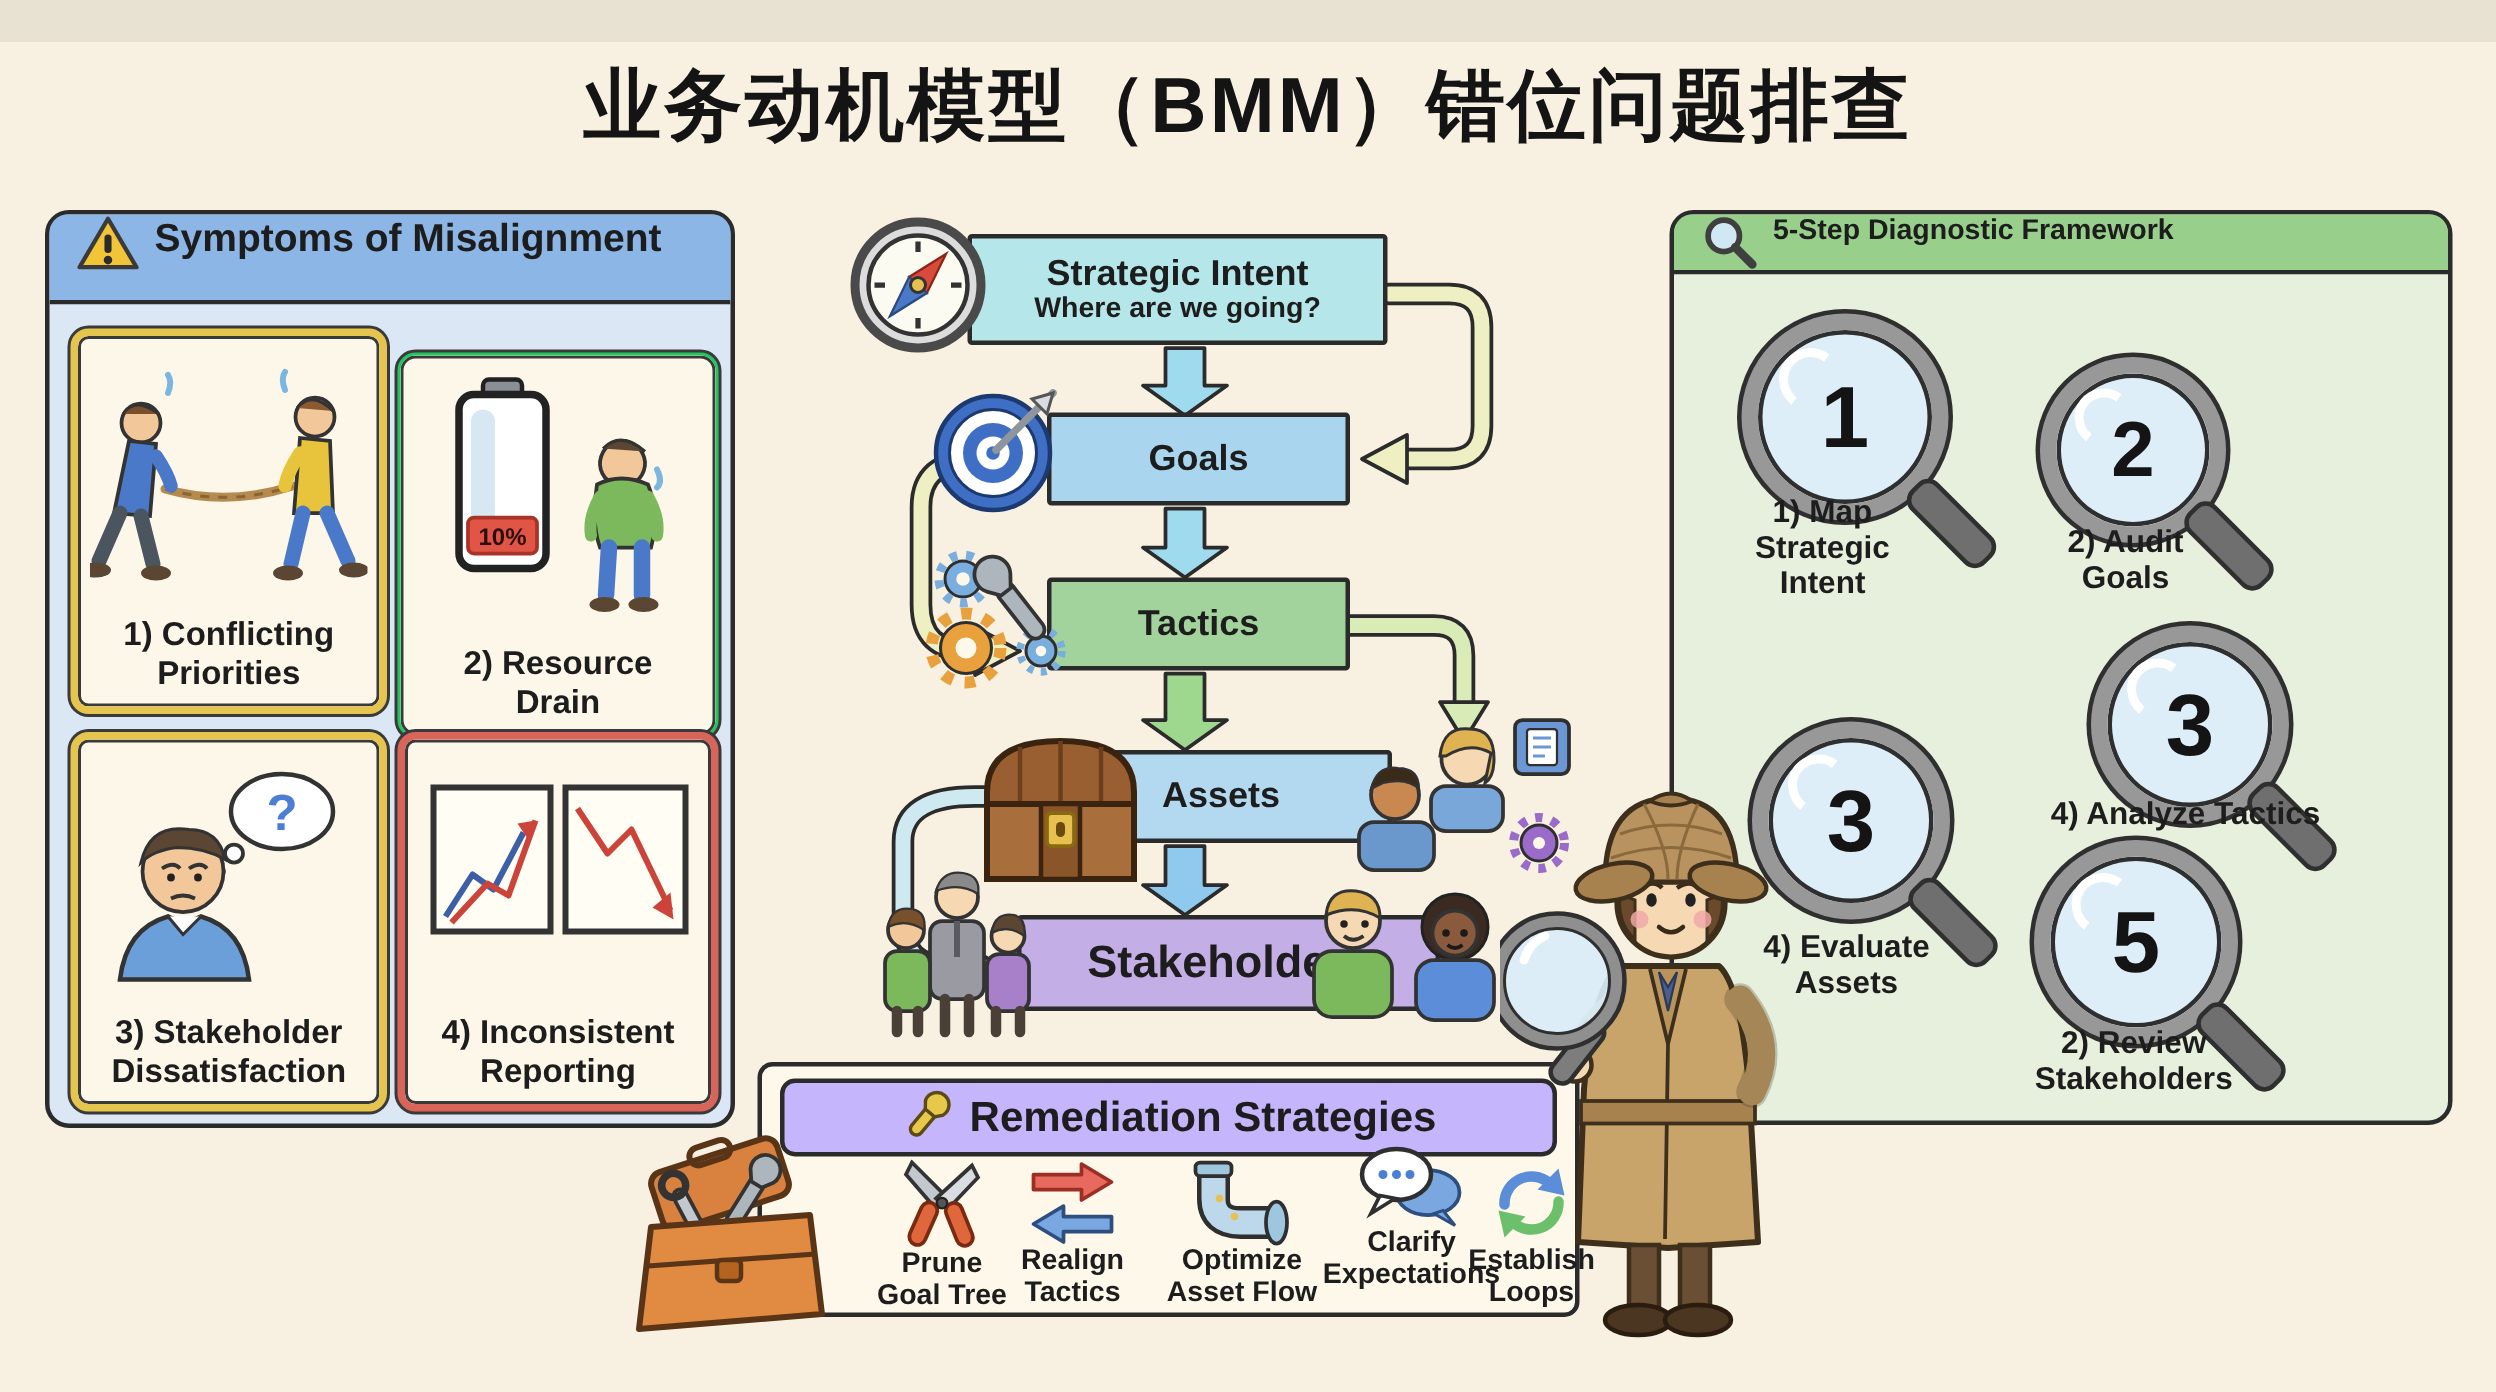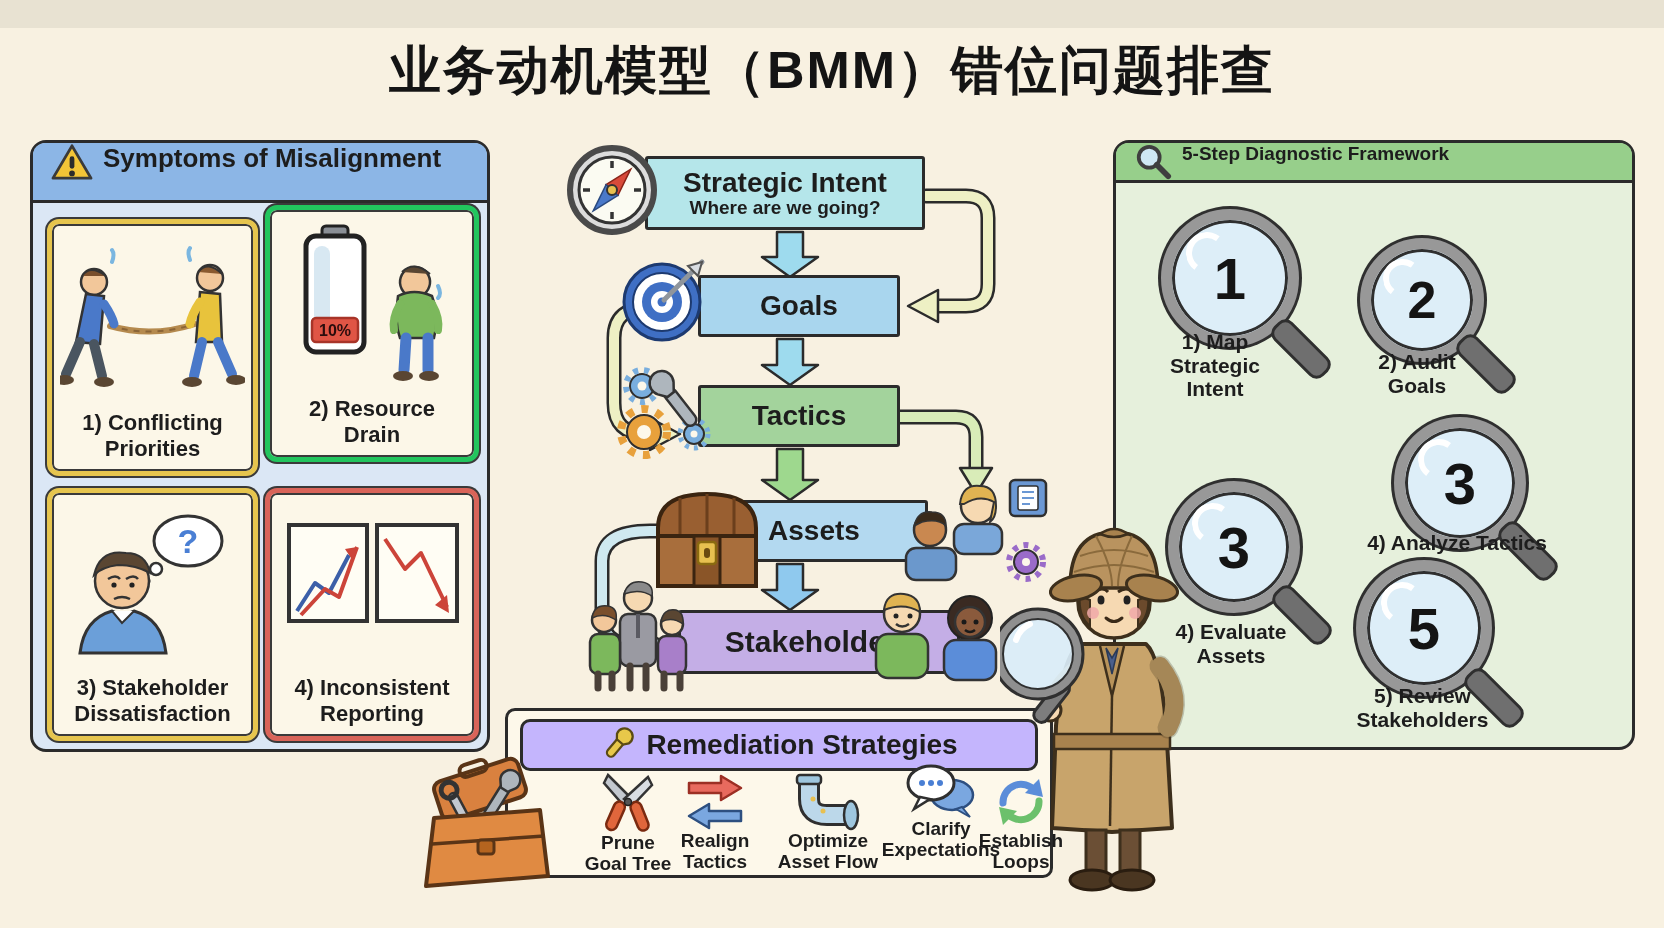--- a/index.html
+++ b/index.html
@@ -20,21 +20,21 @@
   
   .card{position:absolute;background:#fcf7e8;border-radius:12px;box-sizing:border-box;
     box-shadow:0 0 0 2px #3a3a3a, inset 0 0 0 2px #3a3a3a;display:flex;flex-direction:column;
     align-items:center;justify-content:flex-end;padding-bottom:10px;}
   .card-label{font-size:22px;font-weight:700;text-align:center;line-height:1.15;}
   .card-art{position:absolute;top:10px;left:0;right:0;display:flex;justify-content:center;}
 
   
   .flow-box{border:3px solid #2b2b2b;box-sizing:border-box;display:flex;flex-direction:column;
     align-items:center;justify-content:center;font-weight:700;z-index:4;border-radius:3px;}
-  .flow-box .main{font-size:28px;line-height:1.05;}
+  .flow-box .main{font-size:24px;line-height:1.05;}
   .flow-box .sub{font-size:19px;line-height:1.05;}
 
   
   .remediation{background:#fdf8ea;border:3px solid #2b2b2b;border-radius:10px;box-sizing:border-box;}
   .remediation-header{position:absolute;left:12px;right:12px;top:8px;height:52px;background:#c4b5fd;
     border:3px solid #2b2b2b;border-radius:10px;display:flex;align-items:center;justify-content:center;
     gap:10px;font-size:28px;font-weight:700;box-sizing:border-box;}
   .strategy{position:absolute;display:flex;flex-direction:column;align-items:center;}
   .strategy .lbl{font-size:19px;font-weight:700;line-height:1.1;text-align:center;}
 
@@ -122,21 +122,21 @@
             <ellipse cx="176" cy="146" rx="10" ry="5" fill="#5a4632"></ellipse>
           <path d="M 52,28 q 3,-8 0,-12 M 130,26 q -3,-8 0,-12" stroke="#7ab6e0" stroke-width="4" fill="none" stroke-linecap="round"></path>
         </svg>
       </div>
       <div class="card-label">
         <div>1) Conflicting</div>
         <div>Priorities</div>
       </div>
     </div>
 
-    <div class="card" style="left:232px;top:62px;width:214px;height:257px;border:5px solid #22c55e;">
+    <div class="card" style="left:232px;top:92px;width:214px;height:257px;border:2px solid #22c55e;">
       <div class="card-art">
         <svg width="180" height="168" viewBox="0 0 180 168">
           <rect x="40" y="6" width="26" height="12" rx="4" fill="#8a8f96" stroke="#222" stroke-width="3"></rect>
           <rect x="24" y="16" width="58" height="116" rx="10" fill="#ffffff" stroke="#222" stroke-width="5"></rect>
           <rect x="32" y="26" width="16" height="92" rx="8" fill="#d8e8f2"></rect>
           <rect x="30" y="98" width="46" height="24" rx="4" fill="#e05545" stroke="#a83428" stroke-width="2.5"></rect>
           <text x="53" y="116" text-anchor="middle" font-size="16" font-weight="bold" fill="#2b0d0d">10%</text>
 
           <circle cx="133" cy="62" r="15" fill="#f2c79a" stroke="#333" stroke-width="2.5" transform="rotate(18 133 62)"></circle>
           <path d="M 120,52 Q 132,40 148,54" fill="#5a4632" stroke="#333" stroke-width="2"></path>
@@ -428,21 +428,21 @@
   <div class="abs step-label" style="left:1332px;top:503px;width:250px;">4) Analyze Tactics</div>
 
   <div class="abs mag z5" style="left:1168px;top:453px;width:110px;height:110px;">
     <span class="mag-num">3</span>
   </div>
   <div class="abs step-label" style="left:1166px;top:592px;width:130px;">4) Evaluate Assets</div>
 
   <div class="abs mag z5" style="left:1356px;top:532px;width:114px;height:114px;">
     <span class="mag-num">5</span>
   </div>
-  <div class="abs step-label" style="left:1340px;top:656px;width:165px;">5) Review Stakeholders</div>
+  <div class="abs step-label" style="left:1340px;top:656px;width:165px;">2) Review Stakeholders</div>
 
   <svg class="abs" style="left:1000px;top:468px;z-index:7" width="220" height="420" viewBox="0 0 220 420">
 
     <path d="M 80,148 Q 62,160 56,230 L 52,332 L 112,336 L 172,332 L 166,228 Q 160,160 146,148 Z" fill="#c8a46b" stroke="#3d2f1c" stroke-width="4" stroke-linejoin="round"></path>
     <path d="M 100,150 L 112,200 L 124,150" fill="#b8935a" stroke="#3d2f1c" stroke-width="2.5"></path>
     <path d="M 112,200 L 110,330" stroke="#3d2f1c" stroke-width="2.5"></path>
     <rect x="54" y="238" width="116" height="15" fill="#a8824e" stroke="#3d2f1c" stroke-width="2.5"></rect>
     <polygon points="106,152 112,162 118,152 112,178" fill="#4a5f8c" stroke="#2a3a58" stroke-width="1.5"></polygon>
 
     <path d="M 160,170 Q 184,200 168,232" fill="none" stroke="#c8a46b" stroke-width="18" stroke-linecap="round"></path>

